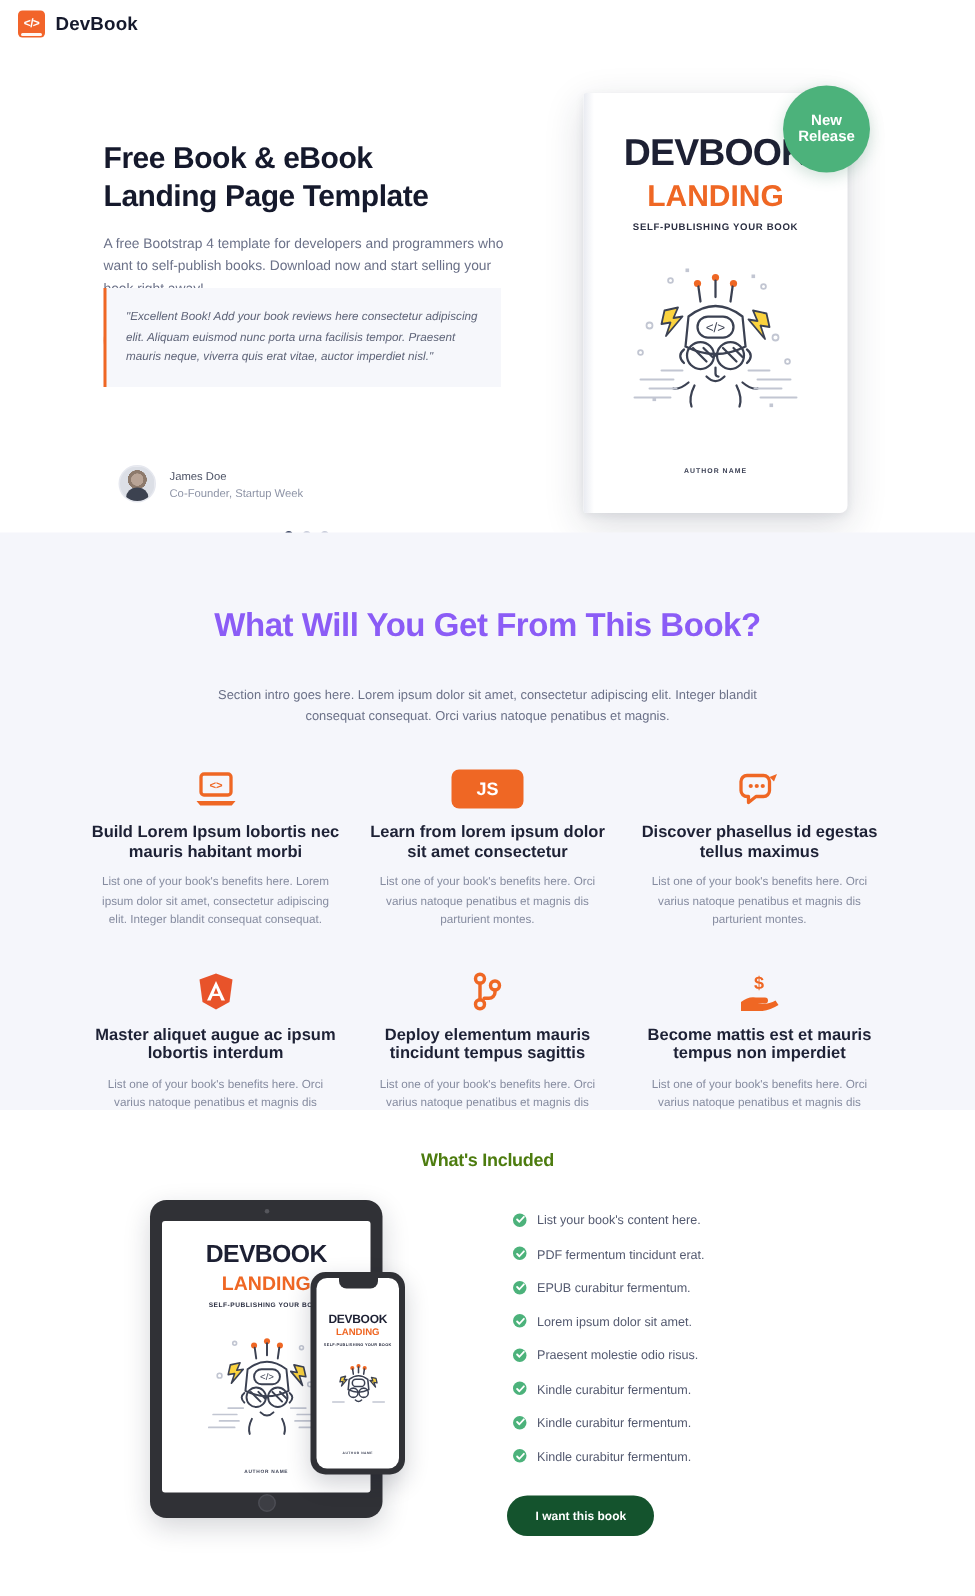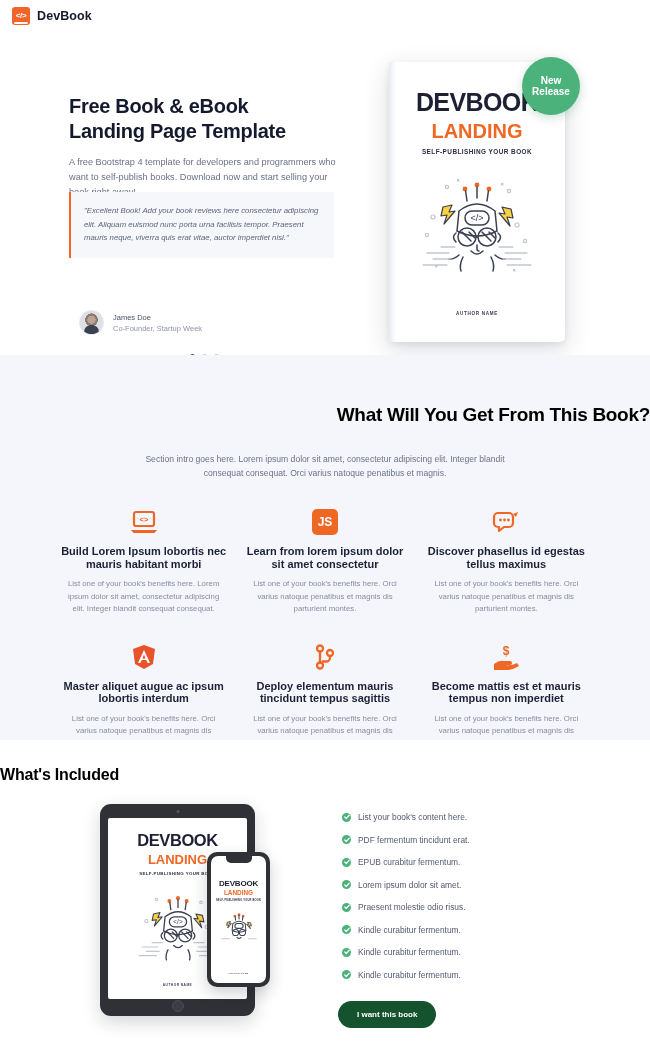--- a/index.html
+++ b/index.html
@@ -141,22 +141,22 @@
     margin-top: 14px; width: 176px; text-align: center;
     font-size: 7.6px; color: #6b7188; cursor: pointer;
   }
 
   
   .features {
     position: absolute; top: 355px; left: 0; width: 650px; height: 385px;
     background: #f5f6fb;
   }
   .sec-title {
-    text-align: right; font-size: 19px; font-weight: 700;
-    color: #000000; padding-top: 49px; letter-spacing: -0.3px;
+    text-align: center; font-size: 22px; font-weight: 700;
+    color: #8b5cf6; padding-top: 49px; letter-spacing: -0.3px;
   }
   .sec-intro {
     text-align: center; font-size: 8.6px; line-height: 14px;
     color: #6b7188; margin: 26px auto 0; width: 400px;
   }
   .feature-grid {
     margin-top: 27px; padding: 0 60px;
     display: grid; grid-template-columns: repeat(3, 1fr);
     column-gap: 14px; row-gap: 26px;
   }
@@ -164,29 +164,29 @@
   .f-icon { height: 30px; display: flex; align-items: center; justify-content: center; }
   .f-title {
     margin-top: 8px; font-size: 11px; font-weight: 700;
     line-height: 12.5px; color: #1d2135;
   }
   .f-desc {
     margin-top: 8px; font-size: 7.8px; line-height: 12.5px; color: #868ca0;
     padding: 0 4px;
   }
   .js-badge {
-    width: 26px; height: 26px; background: #ef6724; border-radius: 5px;
+    width: 48px; height: 26px; background: #ef6724; border-radius: 5px;
     color: #fff; font-size: 12px; font-weight: 700;
     display: flex; align-items: center; justify-content: center;
   }
 
   
   .included { position: absolute; top: 740px; left: 0; width: 650px; height: 324px; background: #fff; }
   .inc-title {
-    text-align: left; font-size: 16px; font-weight: 700; color: #000000;
+    text-align: center; font-size: 12px; font-weight: 700; color: #4d7c0f;
     padding-top: 26px; letter-spacing: -0.2px;
   }
   .inc-body { display: flex; margin-top: 16px; padding: 0 60px; }
   .devices { position: relative; width: 230px; height: 230px; margin-left: 30px; }
   .tablet {
     position: absolute; left: 10px; top: 4px;
     width: 155px; height: 212px;
     background: #303136; border-radius: 11px;
     padding: 14px 8px 17px 8px;
     box-shadow: 0 6px 18px rgba(20,25,45,.18);

